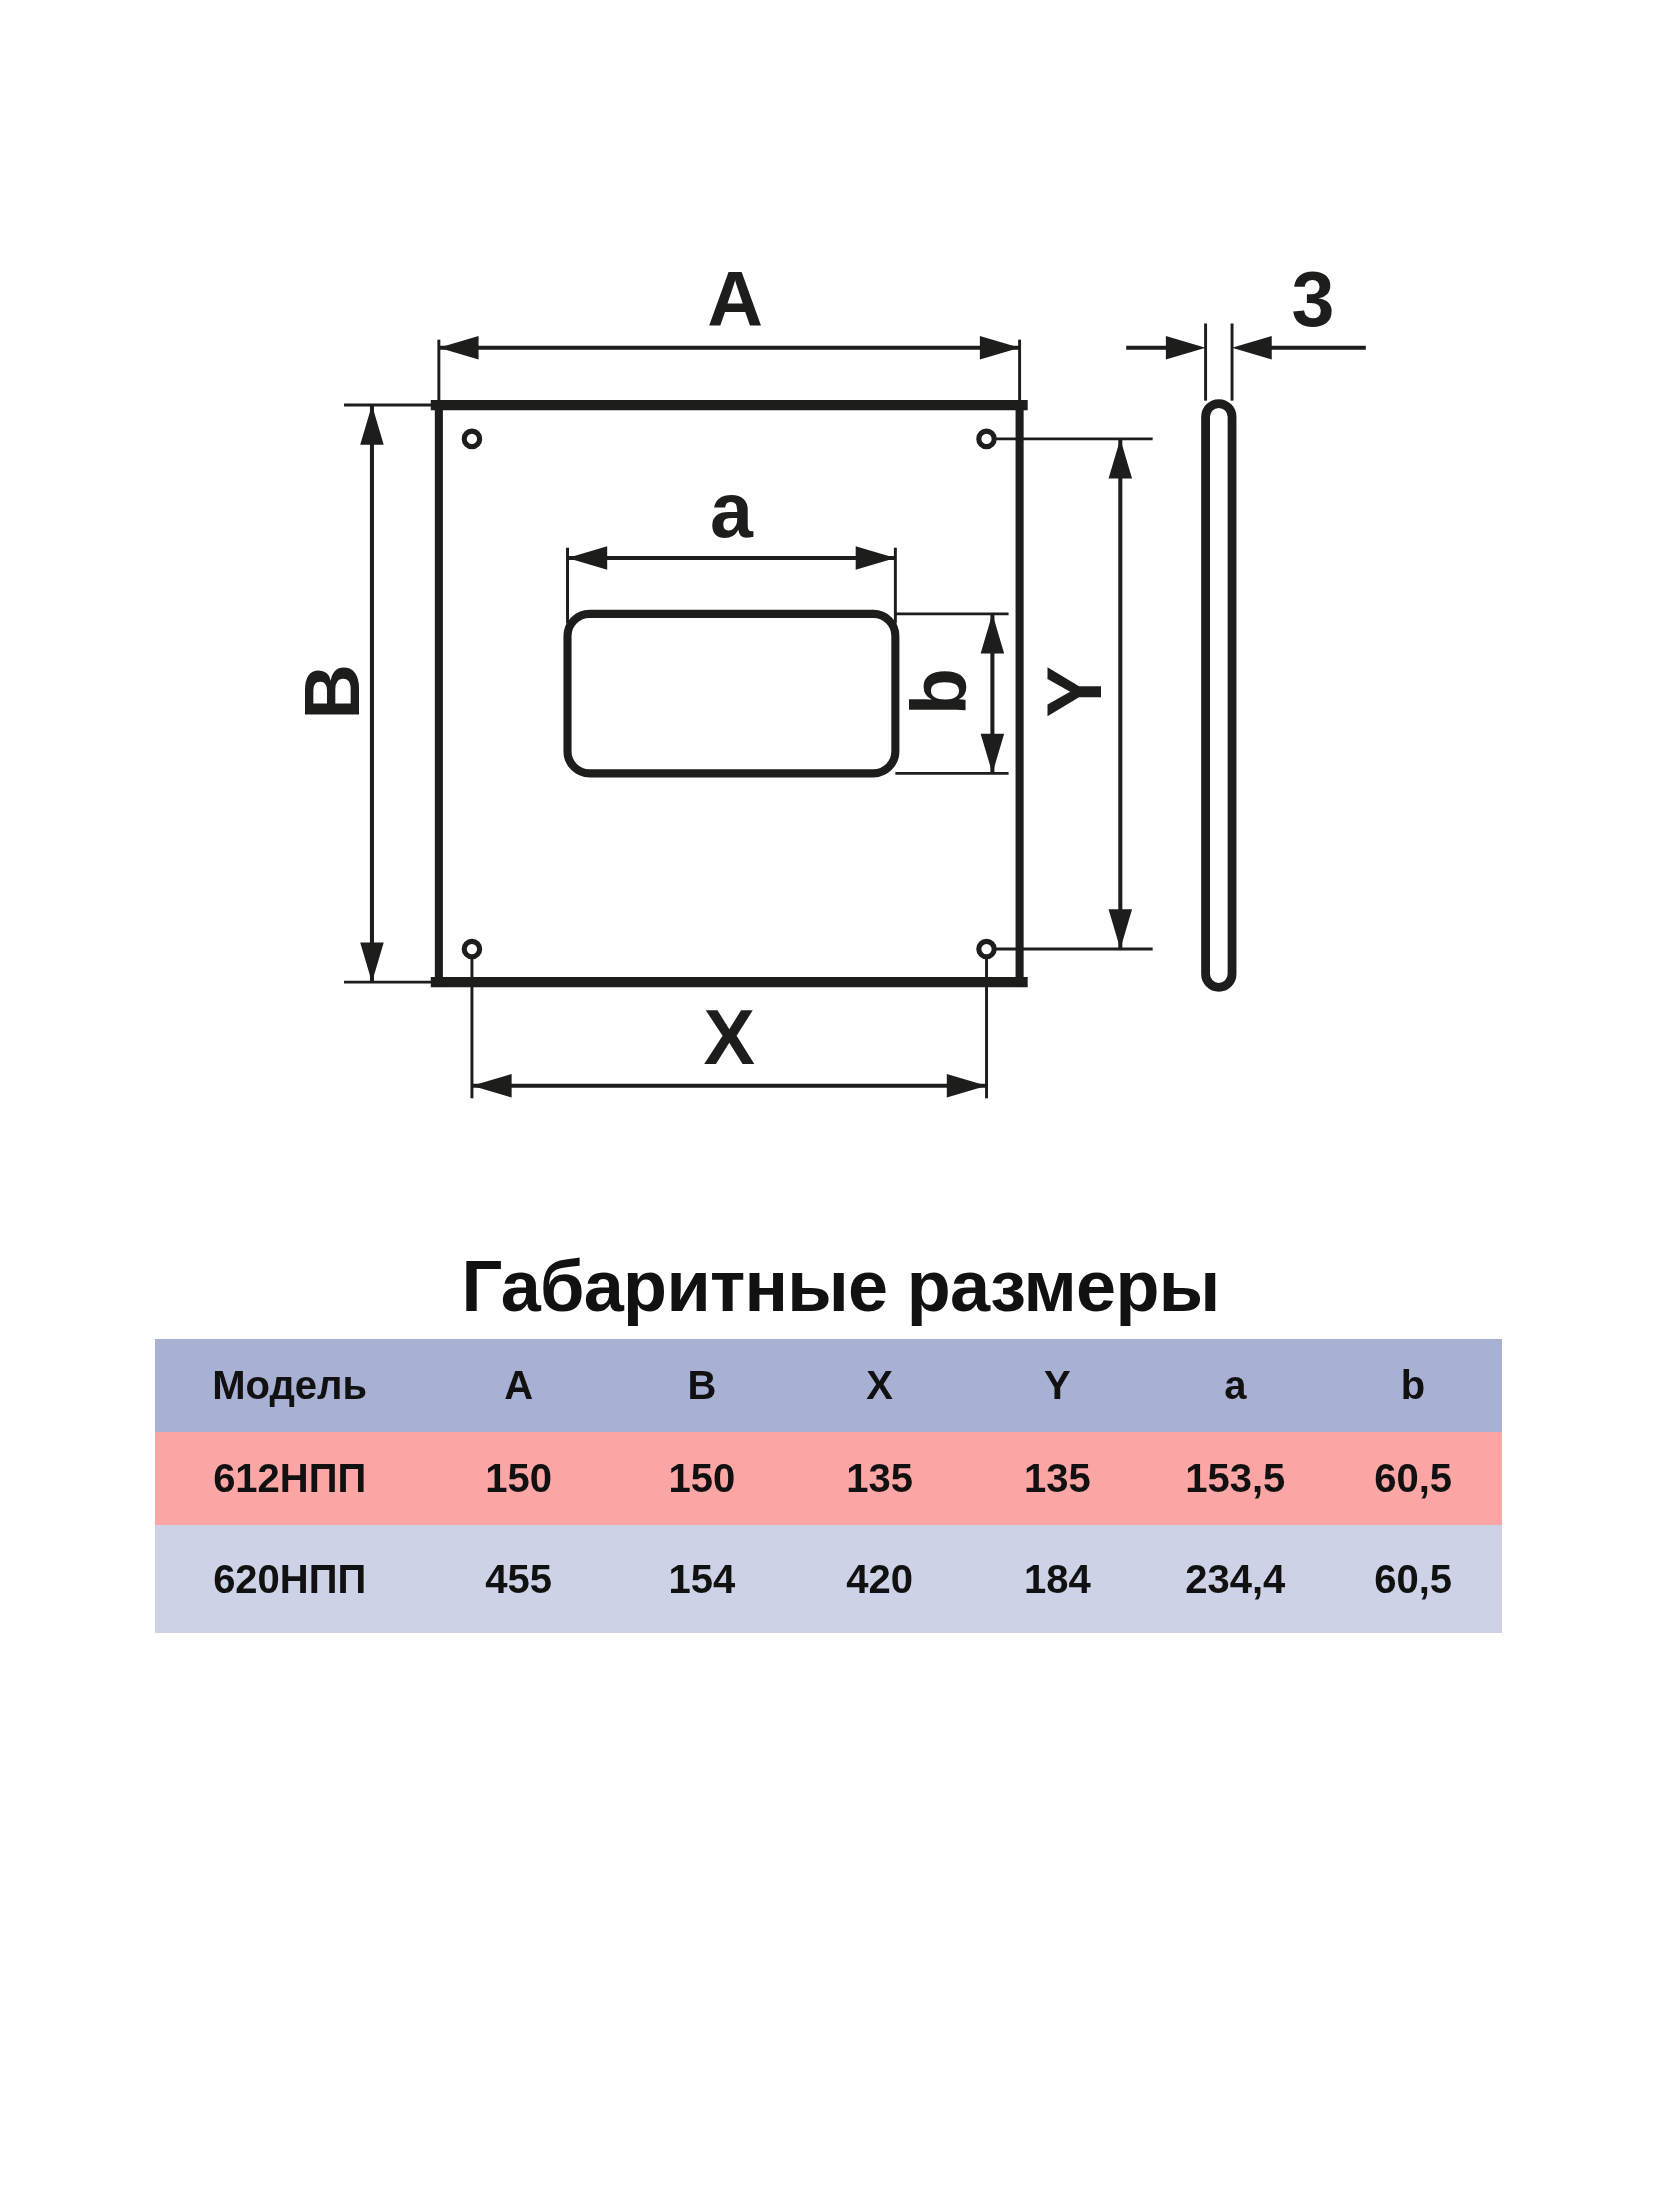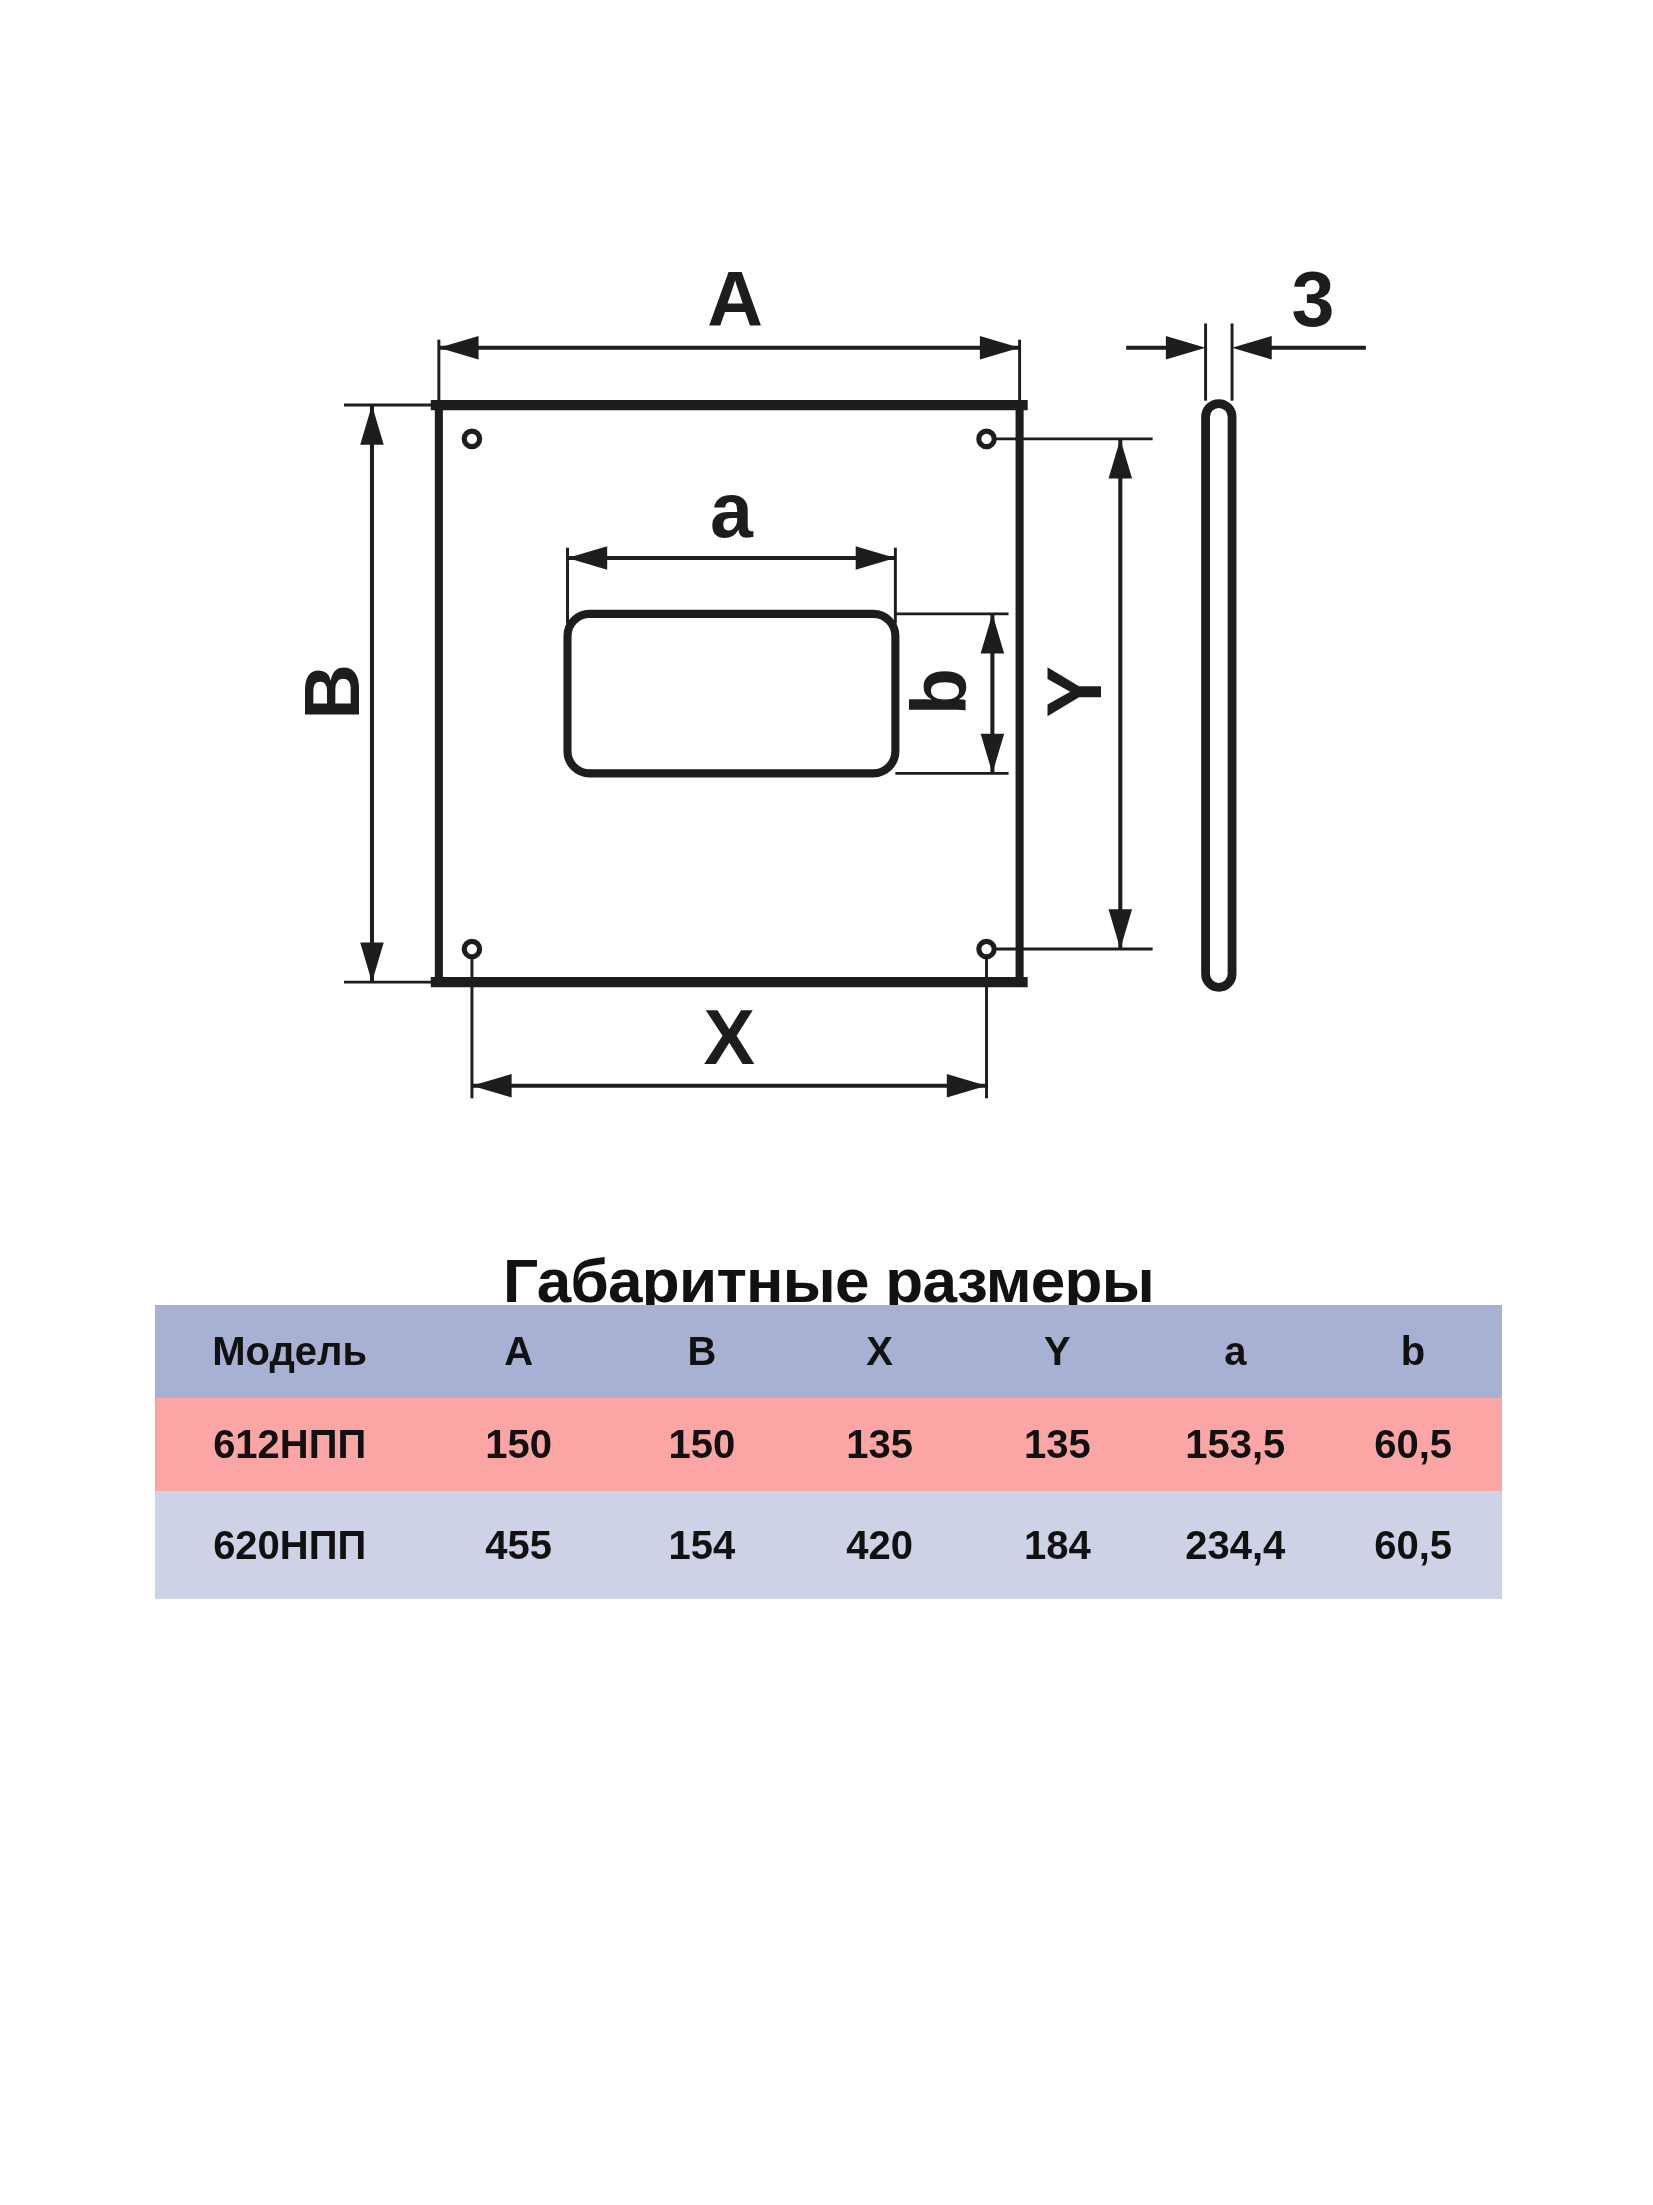--- a/index.html
+++ b/index.html
@@ -14,26 +14,26 @@
     font-family:"Liberation Sans", sans-serif;overflow:hidden;
   }
   svg.drawing{position:absolute;left:0;top:0;}
   .ln{stroke:var(--line-color);fill:none;}
   .ah{fill:var(--line-color);stroke:none;}
   .dimtext{
     font-family:"Liberation Sans", sans-serif;
     font-weight:700;font-size:105px;fill:var(--line-color);
   }
   .title{
-    position:absolute;left:155px;top:1245px;width:1347px;
-    text-align:center;font-size:62px;font-weight:600;
+    position:absolute;left:167px;top:1245px;width:1347px;
+    text-align:center;font-size:72px;font-weight:600;
     letter-spacing:-0.7px;color:var(--text-color);line-height:1.15;
   }
   table.dims{
-    position:absolute;left:155px;top:1305px;width:1347px;
+    position:absolute;left:155px;top:1339px;width:1347px;
     border-collapse:collapse;table-layout:fixed;
     font-size:40px;font-weight:700;color:var(--text-color);
   }
   table.dims th,table.dims td{
     text-align:center;vertical-align:middle;padding:0;border:none;
   }
   tr.hdr{height:93px;background:var(--table-header-bg);}
   tr.r0{height:93px;background:#fca5a5;}
   tr.r1{height:108px;background:var(--table-row-alt-bg);}
 </style>

